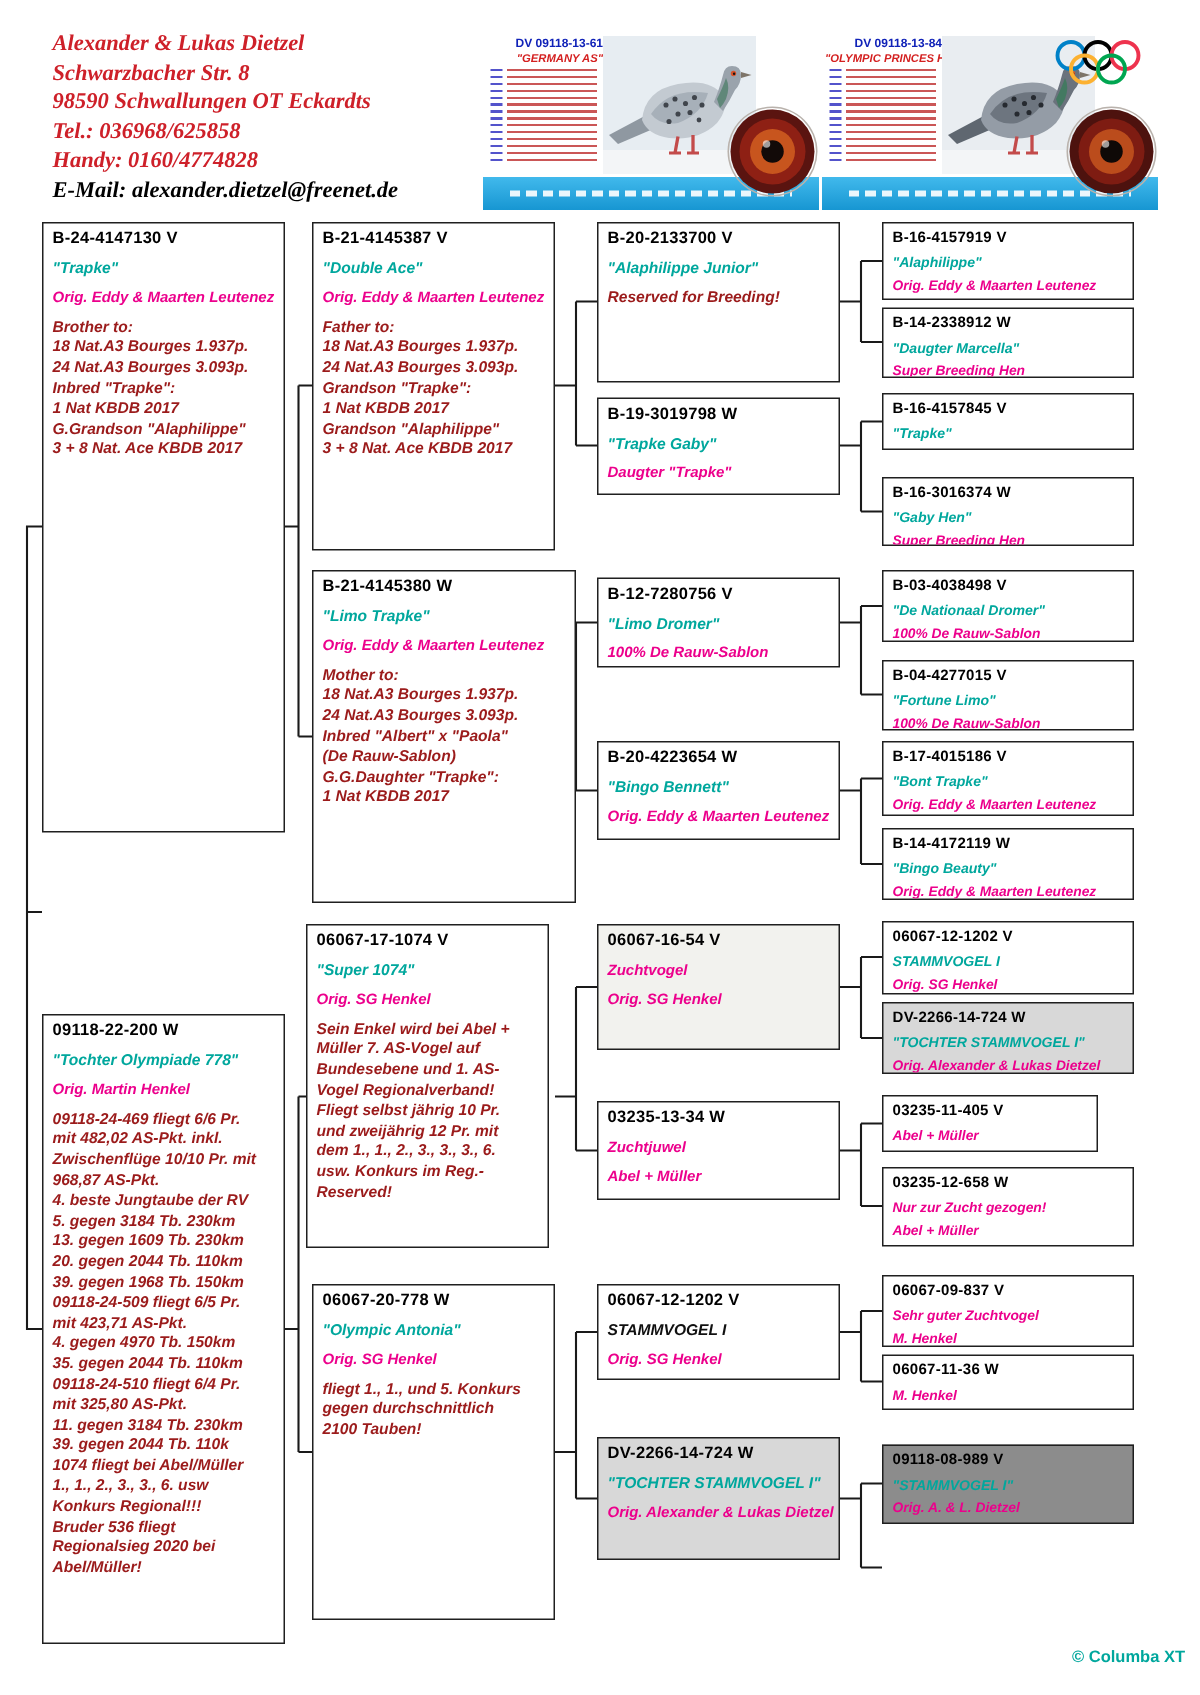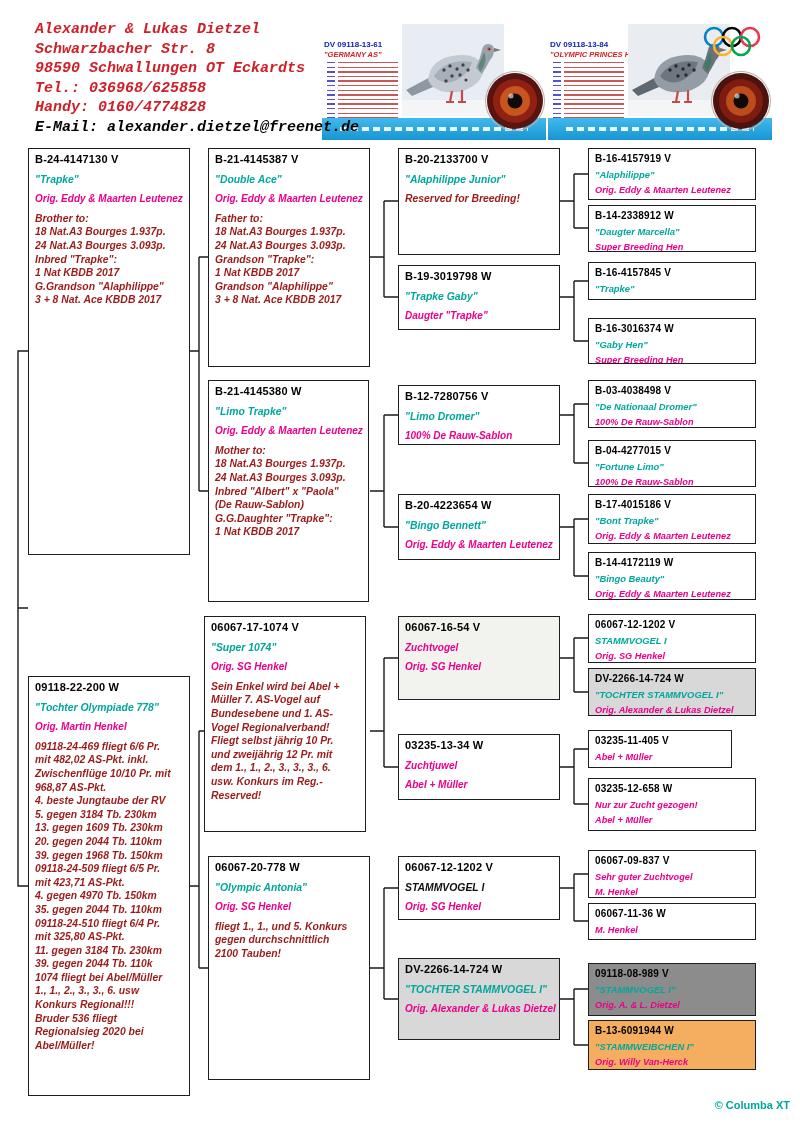--- a/index.html
+++ b/index.html
@@ -1,28 +1,28 @@
 <!DOCTYPE html>
 <html><head>
 <meta charset="utf-8">
 <style>
   *{margin:0;padding:0;box-sizing:border-box}
   html,body{background:#fff}
   body{font-family:"Liberation Sans",sans-serif}
   .page{position:relative;width:800px;height:1130px;background:#fff;overflow:hidden}
 
   
-  .owner{position:absolute;left:35px;top:20px;font-family:Liberation Mono, monospace;
+  .owner{position:absolute;left:35px;top:20px;font-family:Liberation Serif, serif;
          font-weight:bold;font-style:italic;font-size:15px;line-height:19.5px;z-index:2}
   .owner .red{color:#CE2029}
   .owner .blue{color:#000000}
 
   
   .photo-unit{position:absolute;top:22px;width:224px;height:118px;z-index:1}
-  .pp-left{position:absolute;left:2px;top:18px;width:78px;text-align:left}
+  .pp-left{position:absolute;left:2px;top:2px;width:78px;text-align:right}
   .pp-title{font-size:8px;font-weight:bold;color:#1022B8;white-space:nowrap}
   .pp-sub{font-size:7.5px;font-weight:bold;font-style:italic;color:#D42020;margin-top:1px;white-space:nowrap}
   .pp-results{margin:3px auto 0;width:72px;height:62px;background-repeat:no-repeat;
     background-image:
       repeating-linear-gradient(to bottom, rgba(40,40,190,.8) 0 1.5px, rgba(0,0,0,0) 1.5px 4.6px),
       repeating-linear-gradient(to bottom, rgba(185,30,30,.75) 0 1.5px, rgba(0,0,0,0) 1.5px 4.6px);
     background-size:8px 100%, 60px 100%;
     background-position:0 0, 11px 0}
   .pp-pigeon{position:absolute;left:80px;top:2px}
   .pp-eye{position:absolute;right:2px;top:50px;z-index:3;border-radius:50%;box-shadow:0 0 0 1px #b9b2ac}
@@ -227,21 +227,21 @@
       <div class="ln ln-name gap">"Double Ace"</div>
       <div class="ln ln-orig gap">Orig. Eddy &amp; Maarten Leutenez</div>
       <div class="ln ln-desc gap">Father to:</div>
       <div class="ln ln-desc">18 Nat.A3 Bourges 1.937p.</div>
       <div class="ln ln-desc">24 Nat.A3 Bourges 3.093p.</div>
       <div class="ln ln-desc">Grandson "Trapke":</div>
       <div class="ln ln-desc">1 Nat KBDB 2017</div>
       <div class="ln ln-desc">Grandson "Alaphilippe"</div>
       <div class="ln ln-desc">3 + 8 Nat. Ace KBDB 2017</div>
     </div>
-  <div class="pbox" style="left:208px;top:380px;width:161px;height:222px">
+  <div class="pbox" style="left:208px;top:380px;width:176px;height:222px">
       <div class="ln ln-ring">B-21-4145380 W</div>
       <div class="ln ln-name gap">"Limo Trapke"</div>
       <div class="ln ln-orig gap">Orig. Eddy &amp; Maarten Leutenez</div>
       <div class="ln ln-desc gap">Mother to:</div>
       <div class="ln ln-desc">18 Nat.A3 Bourges 1.937p.</div>
       <div class="ln ln-desc">24 Nat.A3 Bourges 3.093p.</div>
       <div class="ln ln-desc">Inbred "Albert" x "Paola"</div>
       <div class="ln ln-desc">(De Rauw-Sablon)</div>
       <div class="ln ln-desc">G.G.Daughter "Trapke":</div>
       <div class="ln ln-desc">1 Nat KBDB 2017</div>
@@ -375,21 +375,16 @@
     </div>
   <div class="pbox sm" style="left:588px;top:903px;width:168px;height:37px">
       <div class="ln ln-ring">06067-11-36 W</div>
       <div class="ln ln-orig gap">M. Henkel</div>
     </div>
   <div class="pbox sm bg-darkgray" style="left:588px;top:963px;width:168px;height:53px">
       <div class="ln ln-ring">09118-08-989 V</div>
       <div class="ln ln-name gap">"STAMMVOGEL I"</div>
       <div class="ln ln-orig gap">Orig. A. &amp; L. Dietzel</div>
     </div>
-  <div class="pbox sm bg-orange" style="left:588px;top:1020px;width:168px;height:50px">
-      <div class="ln ln-ring">B-13-6091944 W</div>
-      <div class="ln ln-name gap">"STAMMWEIBCHEN I"</div>
-      <div class="ln ln-orig gap">Orig. Willy Van-Herck</div>
-    </div>
 
   <div class="copyright">© Columba XT</div>
 
 </div>
 
 </body></html>

